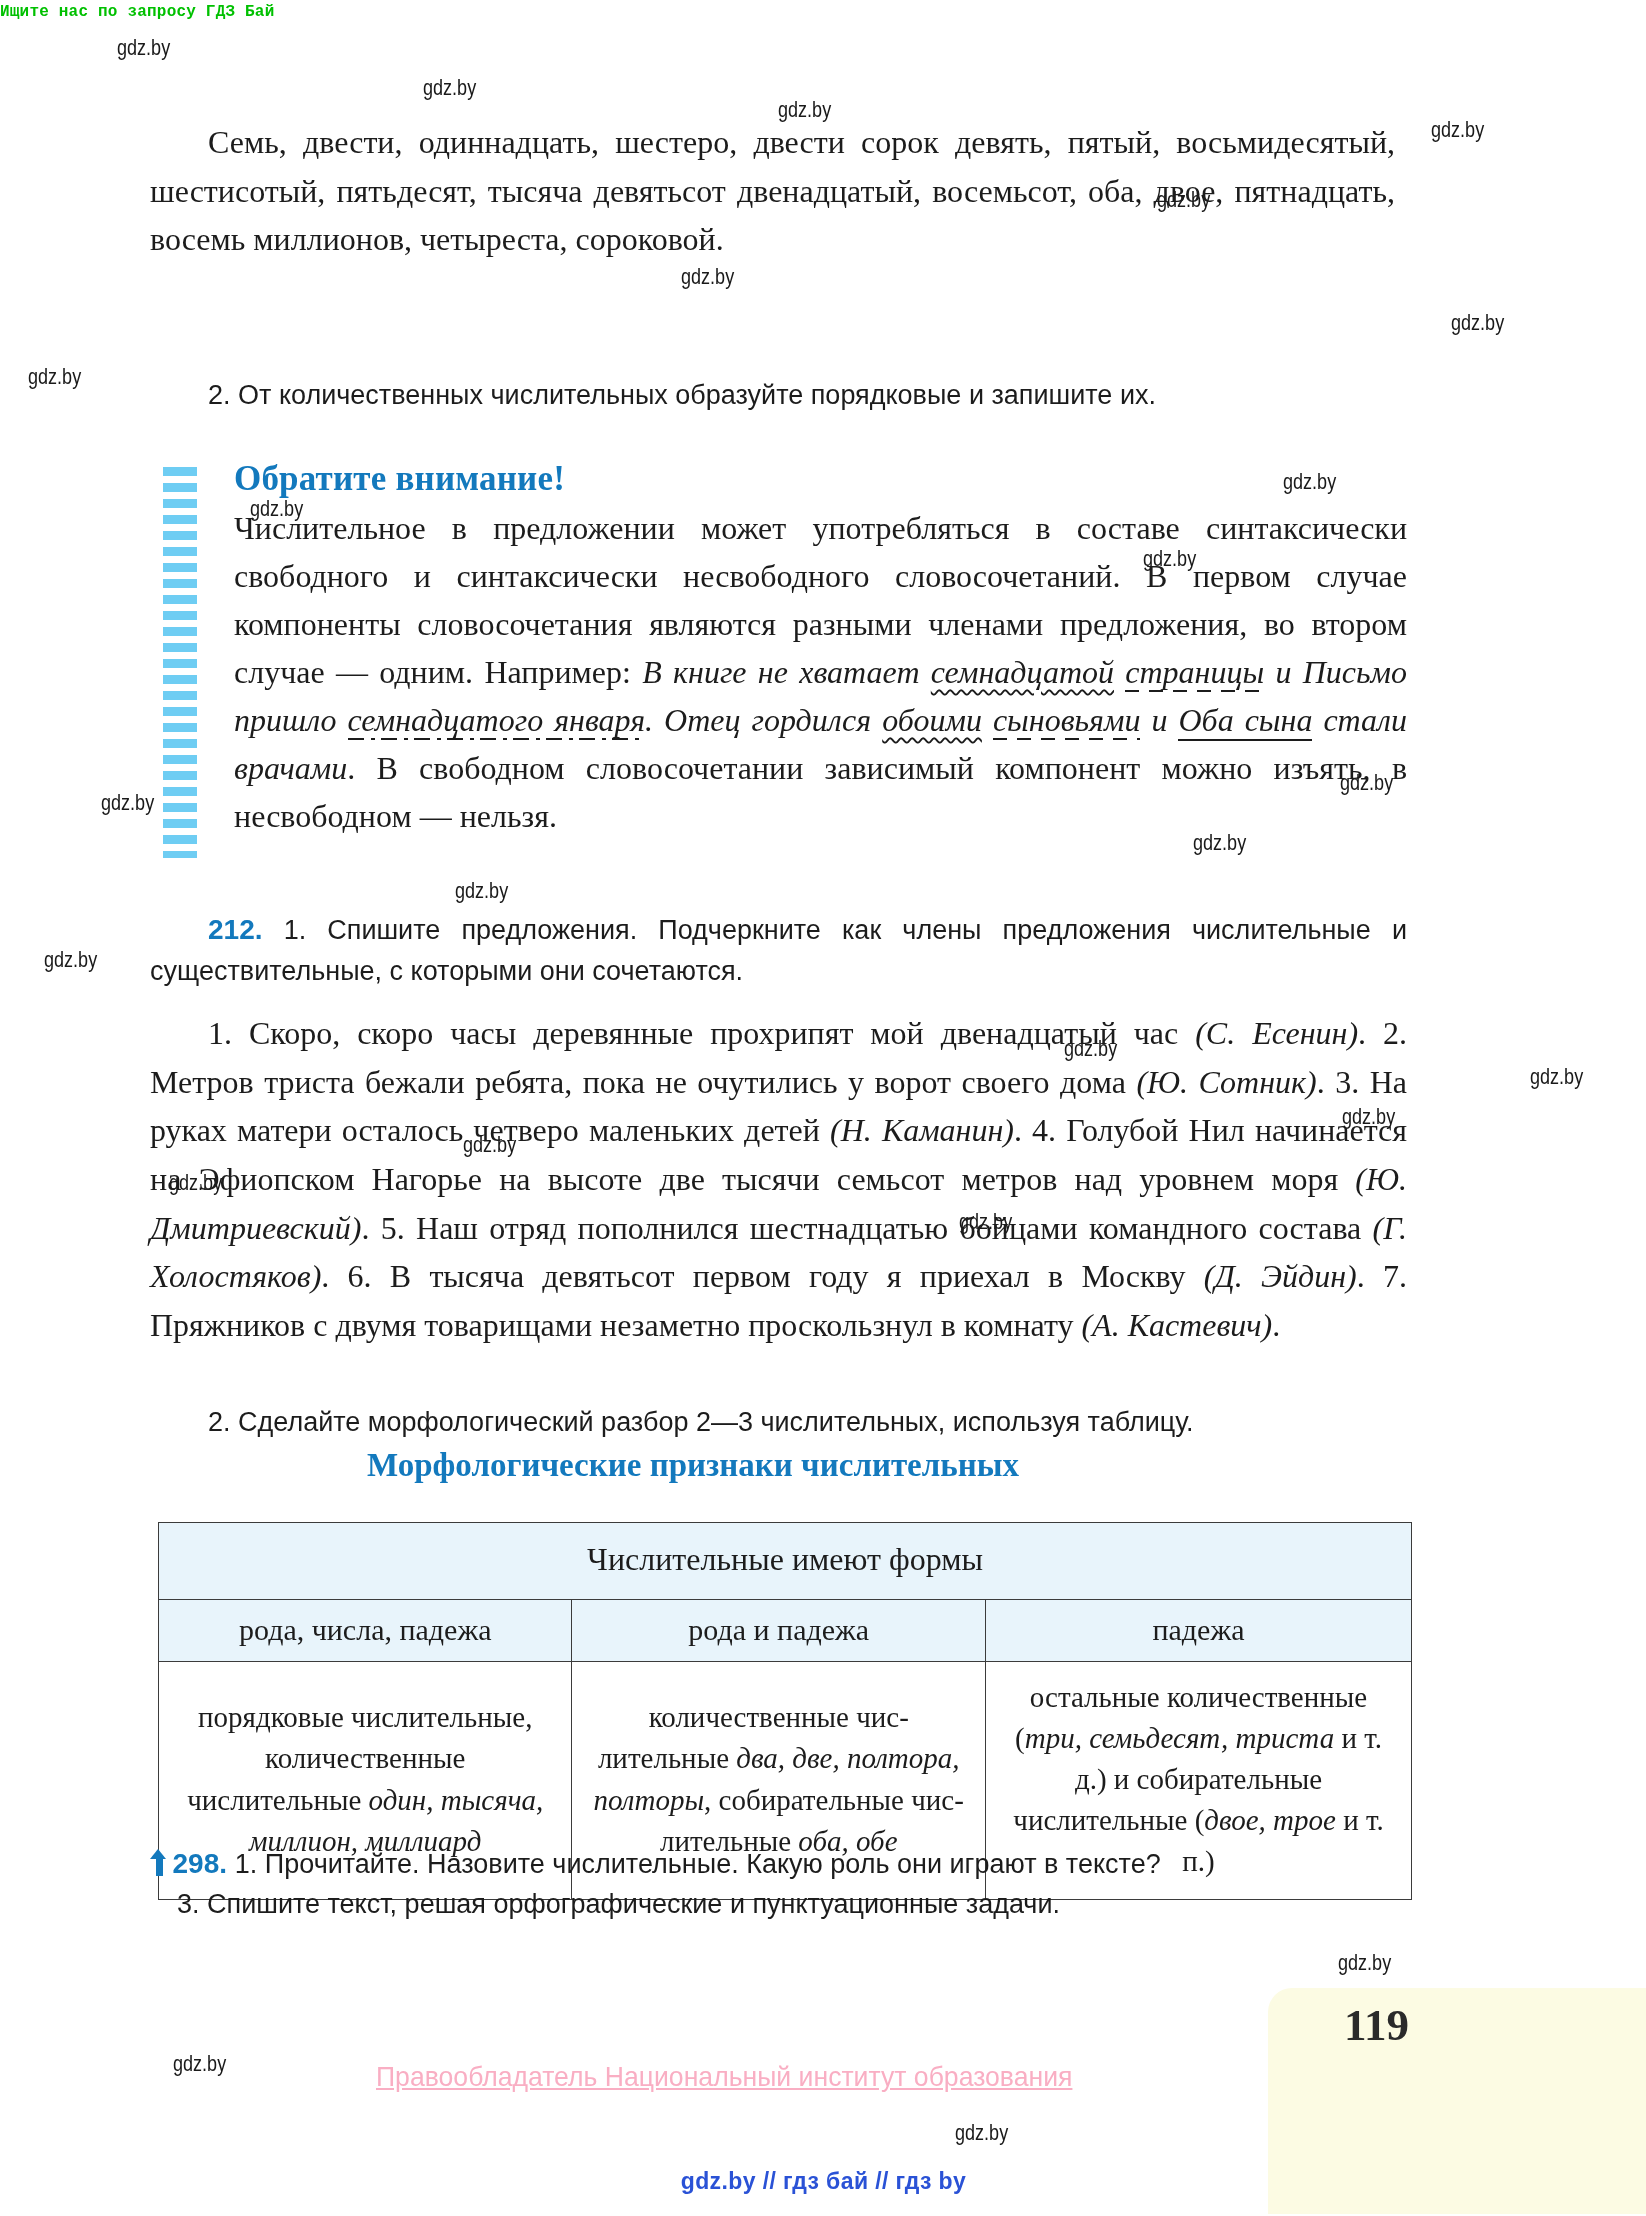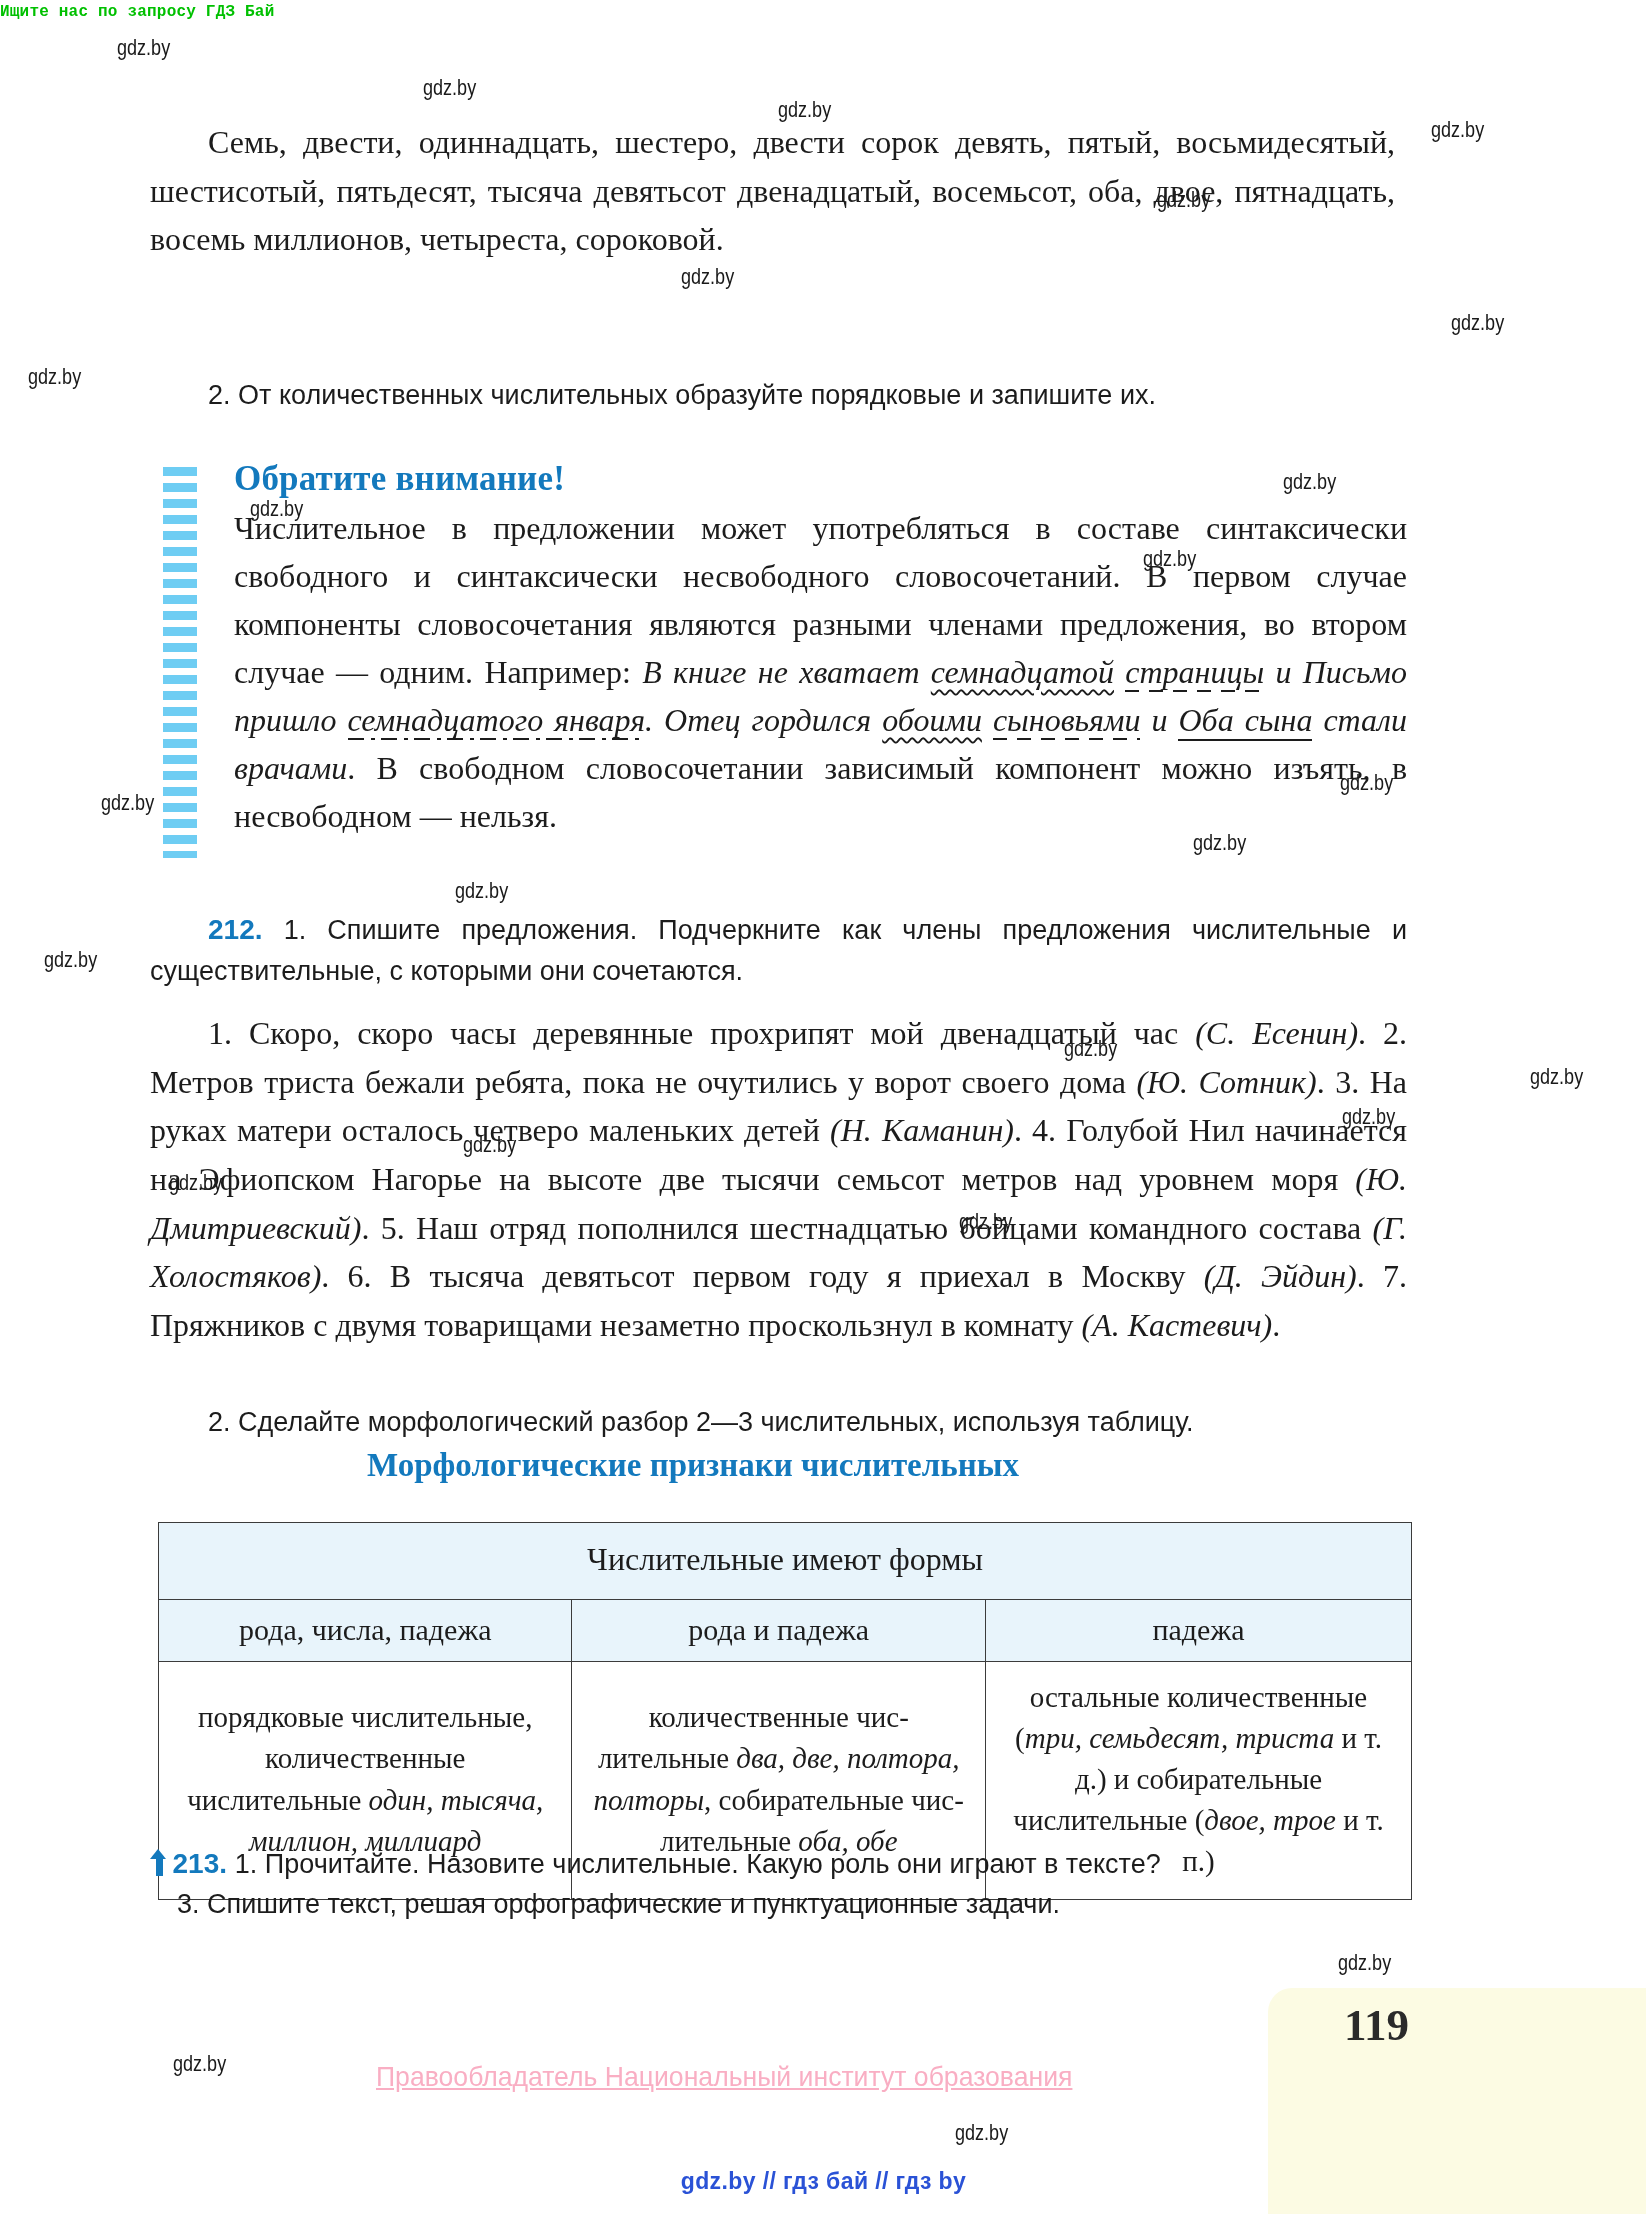--- a/index.html
+++ b/index.html
@@ -304,21 +304,21 @@
         </tr>
         <tr>
           <td class="body-cell"><span>порядковые числитель­ные, количественные числительные </span><span class="it">один, тысяча, миллион, миллиард</span></td>
           <td class="body-cell"><span>количественные чис­лительные </span><span class="it">два, две, полтора, полторы</span><span>, собирательные чис­лительные </span><span class="it">оба, обе</span></td>
           <td class="body-cell"><span>остальные количествен­ные (</span><span class="it">три, семьдесят, триста</span><span> и т. д.) и соби­рательные числитель­ные (</span><span class="it">двое, трое</span><span> и т. п.)</span></td>
         </tr>
       </tbody>
   </table>
 
   <div id="ex-213">
-      <div class="ex213-line"><span class="arrow-icon"></span><span class="ex-num">213. </span><span>1. Прочитайте. Назовите числительные. Какую роль они играют в тексте?</span></div>
+      <div class="ex213-line"><span class="arrow-icon"></span><span class="ex-num">298. </span><span>1. Прочитайте. Назовите числительные. Какую роль они играют в тексте?</span></div>
       <div class="ex213-line" style="padding-left: 27px;"><span>3.  Спишите текст, решая орфографические и пунктуационные задачи.</span></div>
     </div>
 
   <div id="page-plate"></div>
   <div id="page-number">119</div>
 
   <div id="copyright">Правообладатель Национальный институт образования</div>
 
   <div id="footer-link">gdz.by  //  гдз бай  //  гдз by</div>
 

